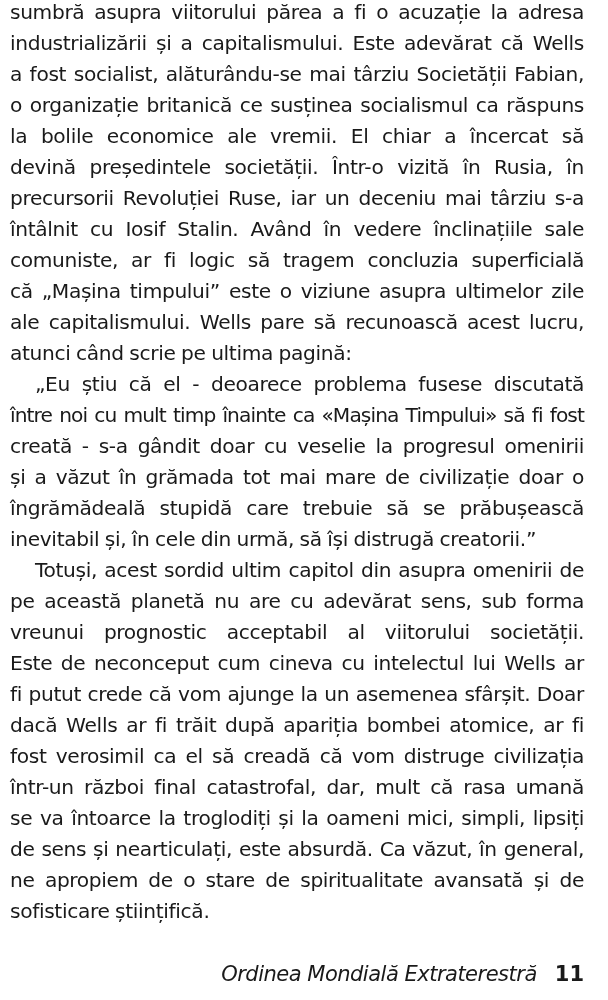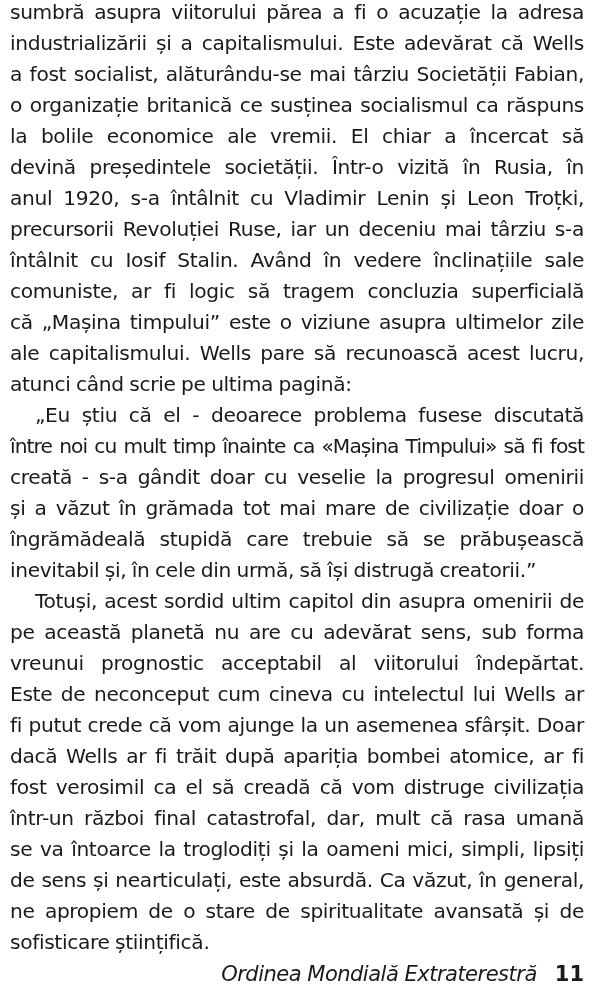--- a/index.html
+++ b/index.html
@@ -67,42 +67,41 @@
 
 <div class="page">
 
   <div>
     <span class="line">sumbră asupra viitorului părea a fi o acuzație la adresa</span>
     <span class="line">industrializării și a capitalismului. Este adevărat că Wells</span>
     <span class="line">a fost socialist, alăturându-se mai târziu Societății Fabian,</span>
     <span class="line">o organizație britanică ce susținea socialismul ca răspuns</span>
     <span class="line">la bolile economice ale vremii. El chiar a încercat să</span>
     <span class="line">devină președintele societății. Într-o vizită în Rusia, în</span>
-    <span class="line">anul 1920, s-a întâlnit cu Vladimir Lenin și Leon Troțki,</span>
     <span class="line">precursorii Revoluției Ruse, iar un deceniu mai târziu s-a</span>
     <span class="line">întâlnit cu Iosif Stalin. Având în vedere înclinațiile sale</span>
     <span class="line">comuniste, ar fi logic să tragem concluzia superficială</span>
     <span class="line">că „Mașina timpului” este o viziune asupra ultimelor zile</span>
     <span class="line">ale capitalismului. Wells pare să recunoască acest lucru,</span>
     <span class="line last">atunci când scrie pe ultima pagină:</span>
   </div>
 
   <div>
     <span class="line indent">„Eu știu că el - deoarece problema fusese discutată</span>
     <span class="line tight">între noi cu mult timp înainte ca «Mașina Timpului» să fi fost</span>
     <span class="line">creată - s-a gândit doar cu veselie la progresul omenirii</span>
     <span class="line">și a văzut în grămada tot mai mare de civilizație doar o</span>
     <span class="line">îngrămădeală stupidă care trebuie să se prăbușească</span>
     <span class="line last">inevitabil și, în cele din urmă, să își distrugă creatorii.”</span>
   </div>
 
   <div>
     <span class="line indent">Totuși, acest sordid ultim capitol din asupra omenirii de</span>
     <span class="line">pe această planetă nu are cu adevărat sens, sub forma</span>
-    <span class="line">vreunui prognostic acceptabil al viitorului îndepărtat.</span>
+    <span class="line">vreunui prognostic acceptabil al viitorului societății.</span>
     <span class="line">Este de neconceput cum cineva cu intelectul lui Wells ar</span>
     <span class="line">fi putut crede că vom ajunge la un asemenea sfârșit. Doar</span>
     <span class="line">dacă Wells ar fi trăit după apariția bombei atomice, ar fi</span>
     <span class="line">fost verosimil ca el să creadă că vom distruge civilizația</span>
     <span class="line">într-un război final catastrofal, dar, mult că rasa umană</span>
     <span class="line">se va întoarce la troglodiți și la oameni mici, simpli, lipsiți</span>
     <span class="line">de sens și nearticulați, este absurdă. Ca văzut, în general,</span>
     <span class="line">ne apropiem de o stare de spiritualitate avansată și de</span>
     <span class="line last">sofisticare științifică.</span>
   </div>

